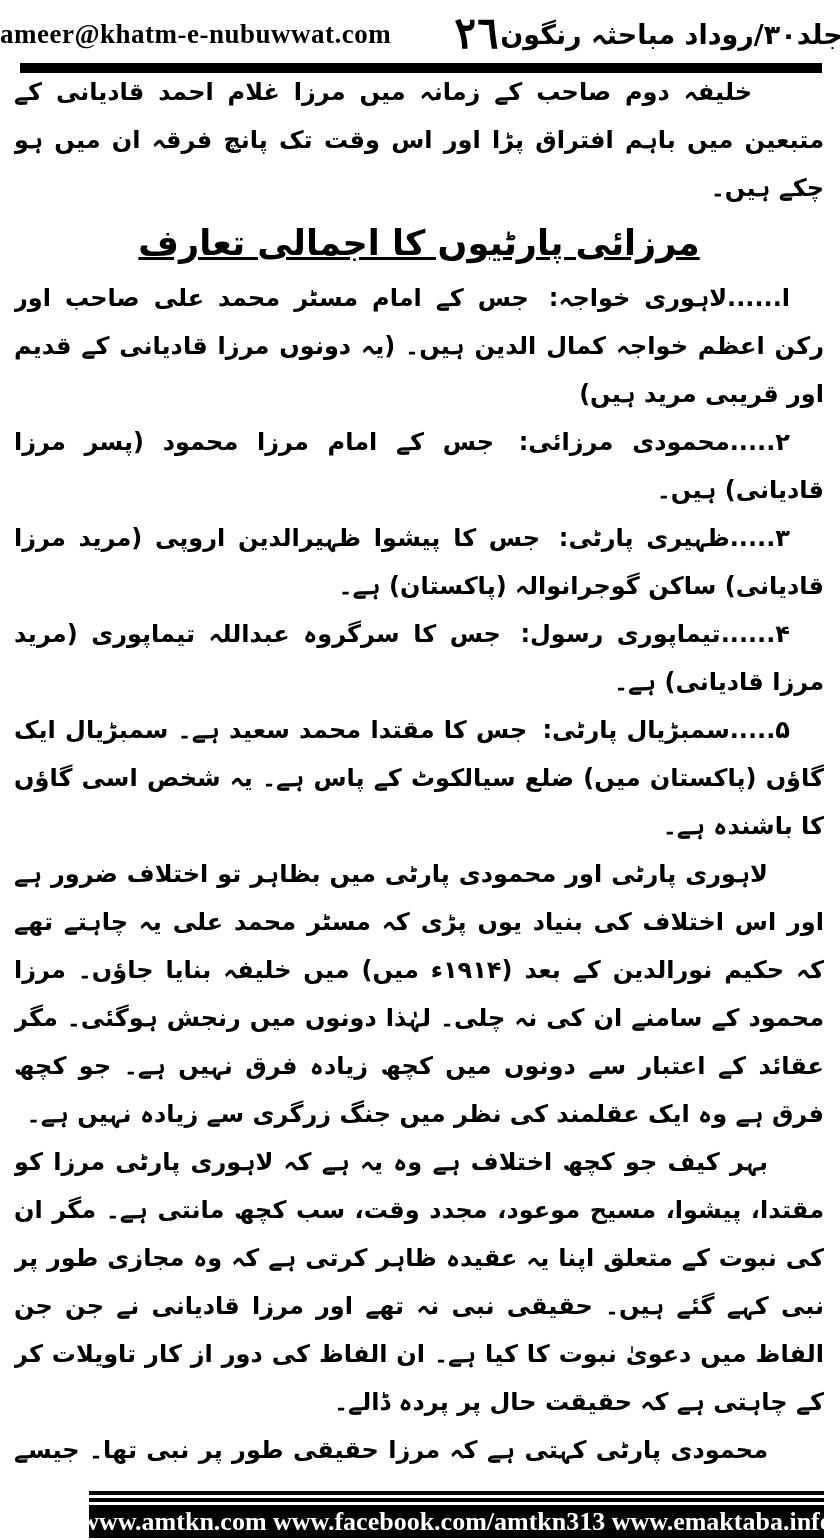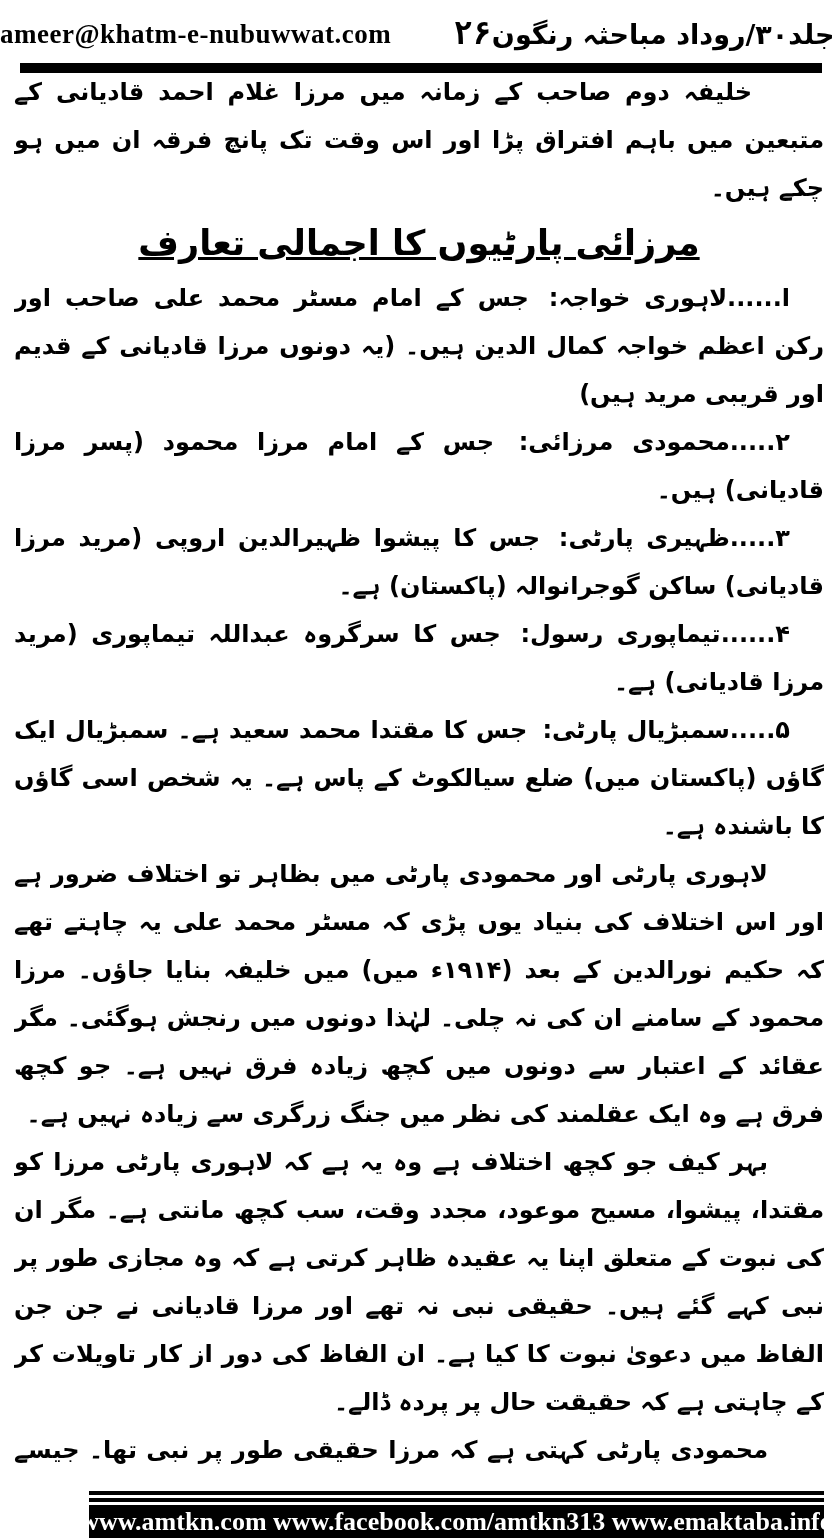--- a/index.html
+++ b/index.html
@@ -18,22 +18,22 @@
     top: 8px; left: 0; right: 16px; height: 52px;
     display: flex; align-items: center; justify-content: space-between;
   }
   .header-email {
     font-family: "Liberation Serif", serif;
     font-weight: bold; font-size: 27px;
     letter-spacing: 0.5px;
     white-space: nowrap;
   }
   .header-pagenum {
-    font-family: Liberation Mono, monospace;
-    font-weight: bold; font-size: 32px;
+    font-family: Liberation Sans, sans-serif;
+    font-weight: bold; font-size: 40px;
     margin-left: 34px; margin-right: auto;
     padding-left: 28px;
     text-align: right;
   }
   .header-title {
     direction: rtl;
     font-weight: bold; font-size: 27px;
     white-space: nowrap;
   }
   .top-rule {

